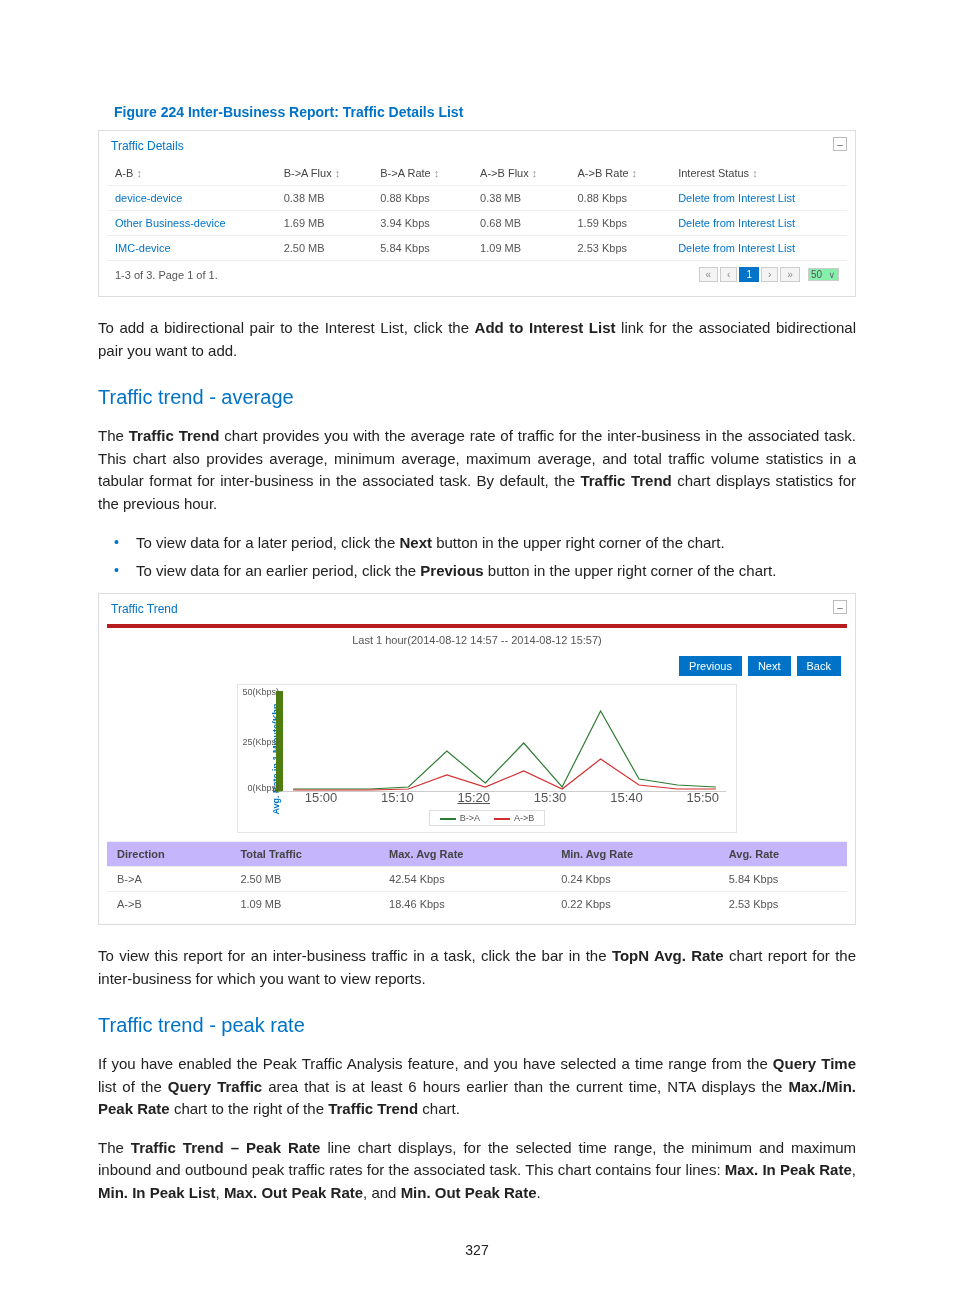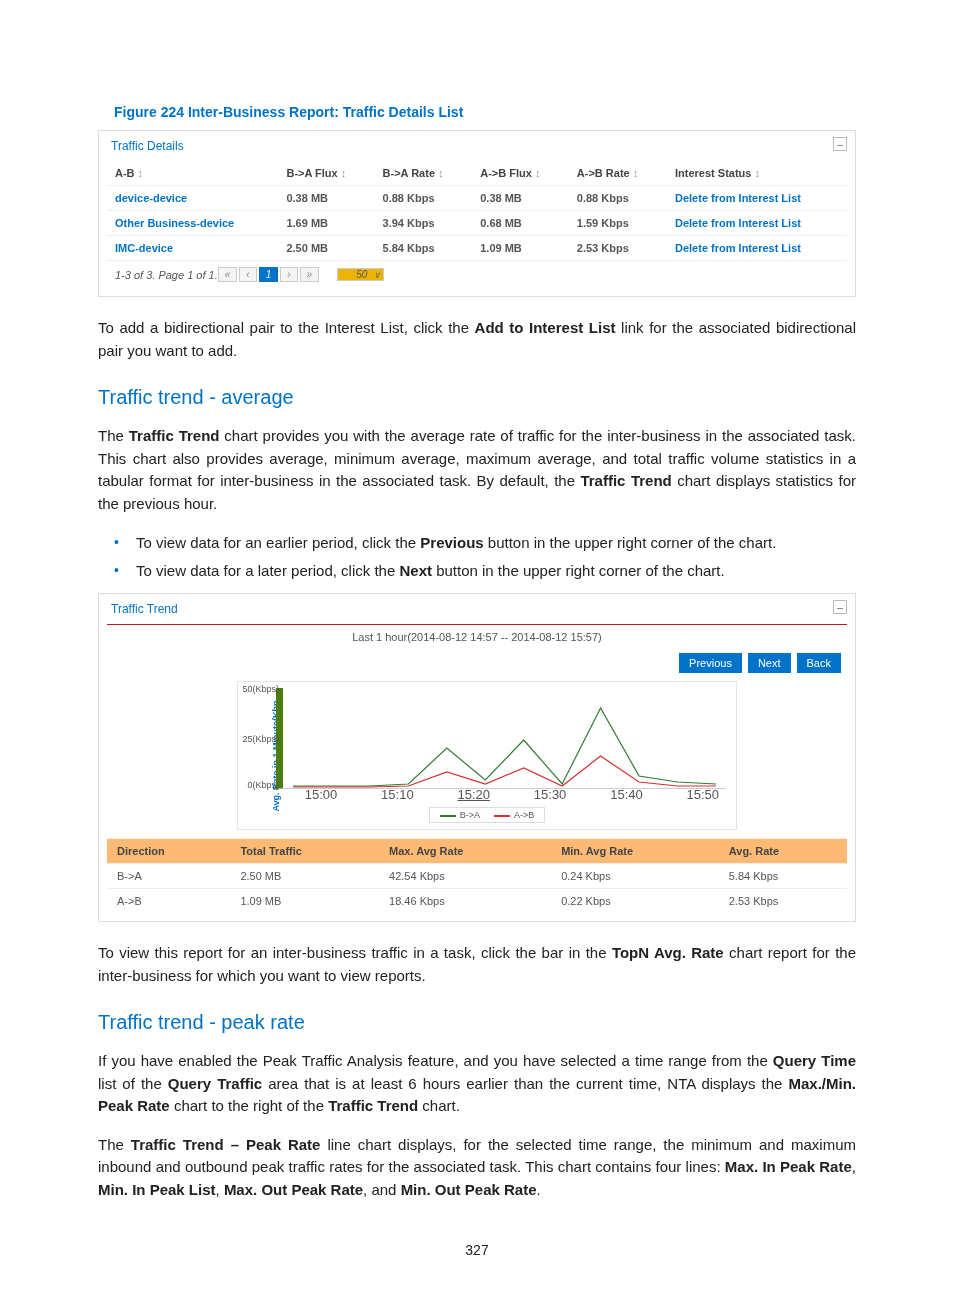--- a/index.html
+++ b/index.html
@@ -51,52 +51,51 @@
   }
   .details-table {
     width: 100%;
     border-collapse: collapse;
     font-size: 11px;
   }
   .details-table th, .details-table td {
     text-align: left;
     padding: 6px 8px;
     border-bottom: 1px solid #eee;
-    font-weight: bold;
+    font-weight: normal;
     color: #555;
   }
   .details-table th { color: #444; }
   .details-table a { color: #0073c8; text-decoration: none; }
   .sort::after { content: " \2195"; color: #999; }
   .pager {
     display: flex;
     align-items: center;
-    justify-content: flex-start;
+    justify-content: space-between;
     padding: 6px 8px 0 8px;
     font-size: 11px;
     color: #555;
-    font-style: italic;
   }
   .pager-controls { display: flex; align-items: center; gap: 2px; }
   .pg-btn {
     border: 1px solid #ccc;
     padding: 1px 6px;
     font-size: 10px;
     color: #888;
     background: #f4f4f4;
   }
   .pg-btn.active { background: #0073c8; color: #fff; border-color: #0073c8; }
   .pg-sel {
     border: 1px solid #ccc;
-    padding: 0 16px 0 18px;
+    padding: 0 16px 0 2px;
     font-size: 10px;
     color: #555;
-    background: #eab308;
-    position: relative;
-    margin-left: 16px;
+    background: #86efac;
+    position: relative;
+    margin-left: 6px;
   }
   .pg-sel::after { content: "\2228"; position: absolute; right: 3px; top: 1px; color: #666; font-size: 9px; }
   .body-text {
     font-size: 15px;
     line-height: 1.5;
     text-align: justify;
     margin: 16px 0;
   }
   .h2 {
     color: #0073c8;
@@ -125,21 +124,21 @@
     font-size: 14px;
   }
   b { font-weight: bold; }
   
   .trend-panel { padding: 6px 8px 8px 8px; }
   .trend-meta {
     text-align: center;
     font-size: 11px;
     color: #555;
     padding: 6px 0 10px 0;
-    border-top: 1px solid #b91c1c;
+    border-top: 4px solid #b91c1c;
   }
   .trend-btns {
     display: flex;
     justify-content: flex-end;
     gap: 6px;
     padding: 0 6px 8px 0;
   }
   .btn {
     background: #0073c8;
     color: #fff;
@@ -213,21 +212,21 @@
     font-size: 11px;
     color: #555;
     margin-top: 4px;
   }
   .stats-table th, .stats-table td {
     text-align: left;
     padding: 6px 10px;
     border-top: 1px solid #eee;
     font-weight: normal;
   }
-  .stats-table th { background: #fdba74; font-weight: bold; color: #444; }
+  .stats-table th { background: #c4b5fd; font-weight: bold; color: #444; }
   .page-num {
     position: absolute;
     bottom: 38px;
     left: 0;
     width: 100%;
     text-align: center;
     font-size: 14px;
   }
 </style>
 </head>
@@ -295,22 +294,22 @@
     <span>To add a bidirectional pair to the Interest List, click the </span><b>Add to Interest List</b><span> link for the associated bidirectional pair you want to add.</span>
   </p>
 
   <div class="h2">Traffic trend - average</div>
 
   <p class="body-text">
     <span>The </span><b>Traffic Trend</b><span> chart provides you with the average rate of traffic for the inter-business in the associated task. This chart also provides average, minimum average, maximum average, and total traffic volume statistics in a tabular format for inter-business in the associated task. By default, the </span><b>Traffic Trend</b><span> chart displays statistics for the previous hour.</span>
   </p>
 
   <ul class="bul">
+    <li><span>To view data for a later period, click the </span><b>Next</b><span> button in the upper right corner of the chart.</span></li>
     <li><span>To view data for an earlier period, click the </span><b>Previous</b><span> button in the upper right corner of the chart.</span></li>
-    <li><span>To view data for a later period, click the </span><b>Next</b><span> button in the upper right corner of the chart.</span></li>
   </ul>
 
 
   <div class="panel trend-panel">
     <div class="minus-icon">–</div>
     <div class="panel-title">Traffic Trend</div>
     <div class="trend-meta">Last 1 hour(2014-08-12 14:57 -- 2014-08-12 15:57)</div>
     <div class="trend-btns">
       <button class="btn">Previous</button>
       <button class="btn">Next</button>

